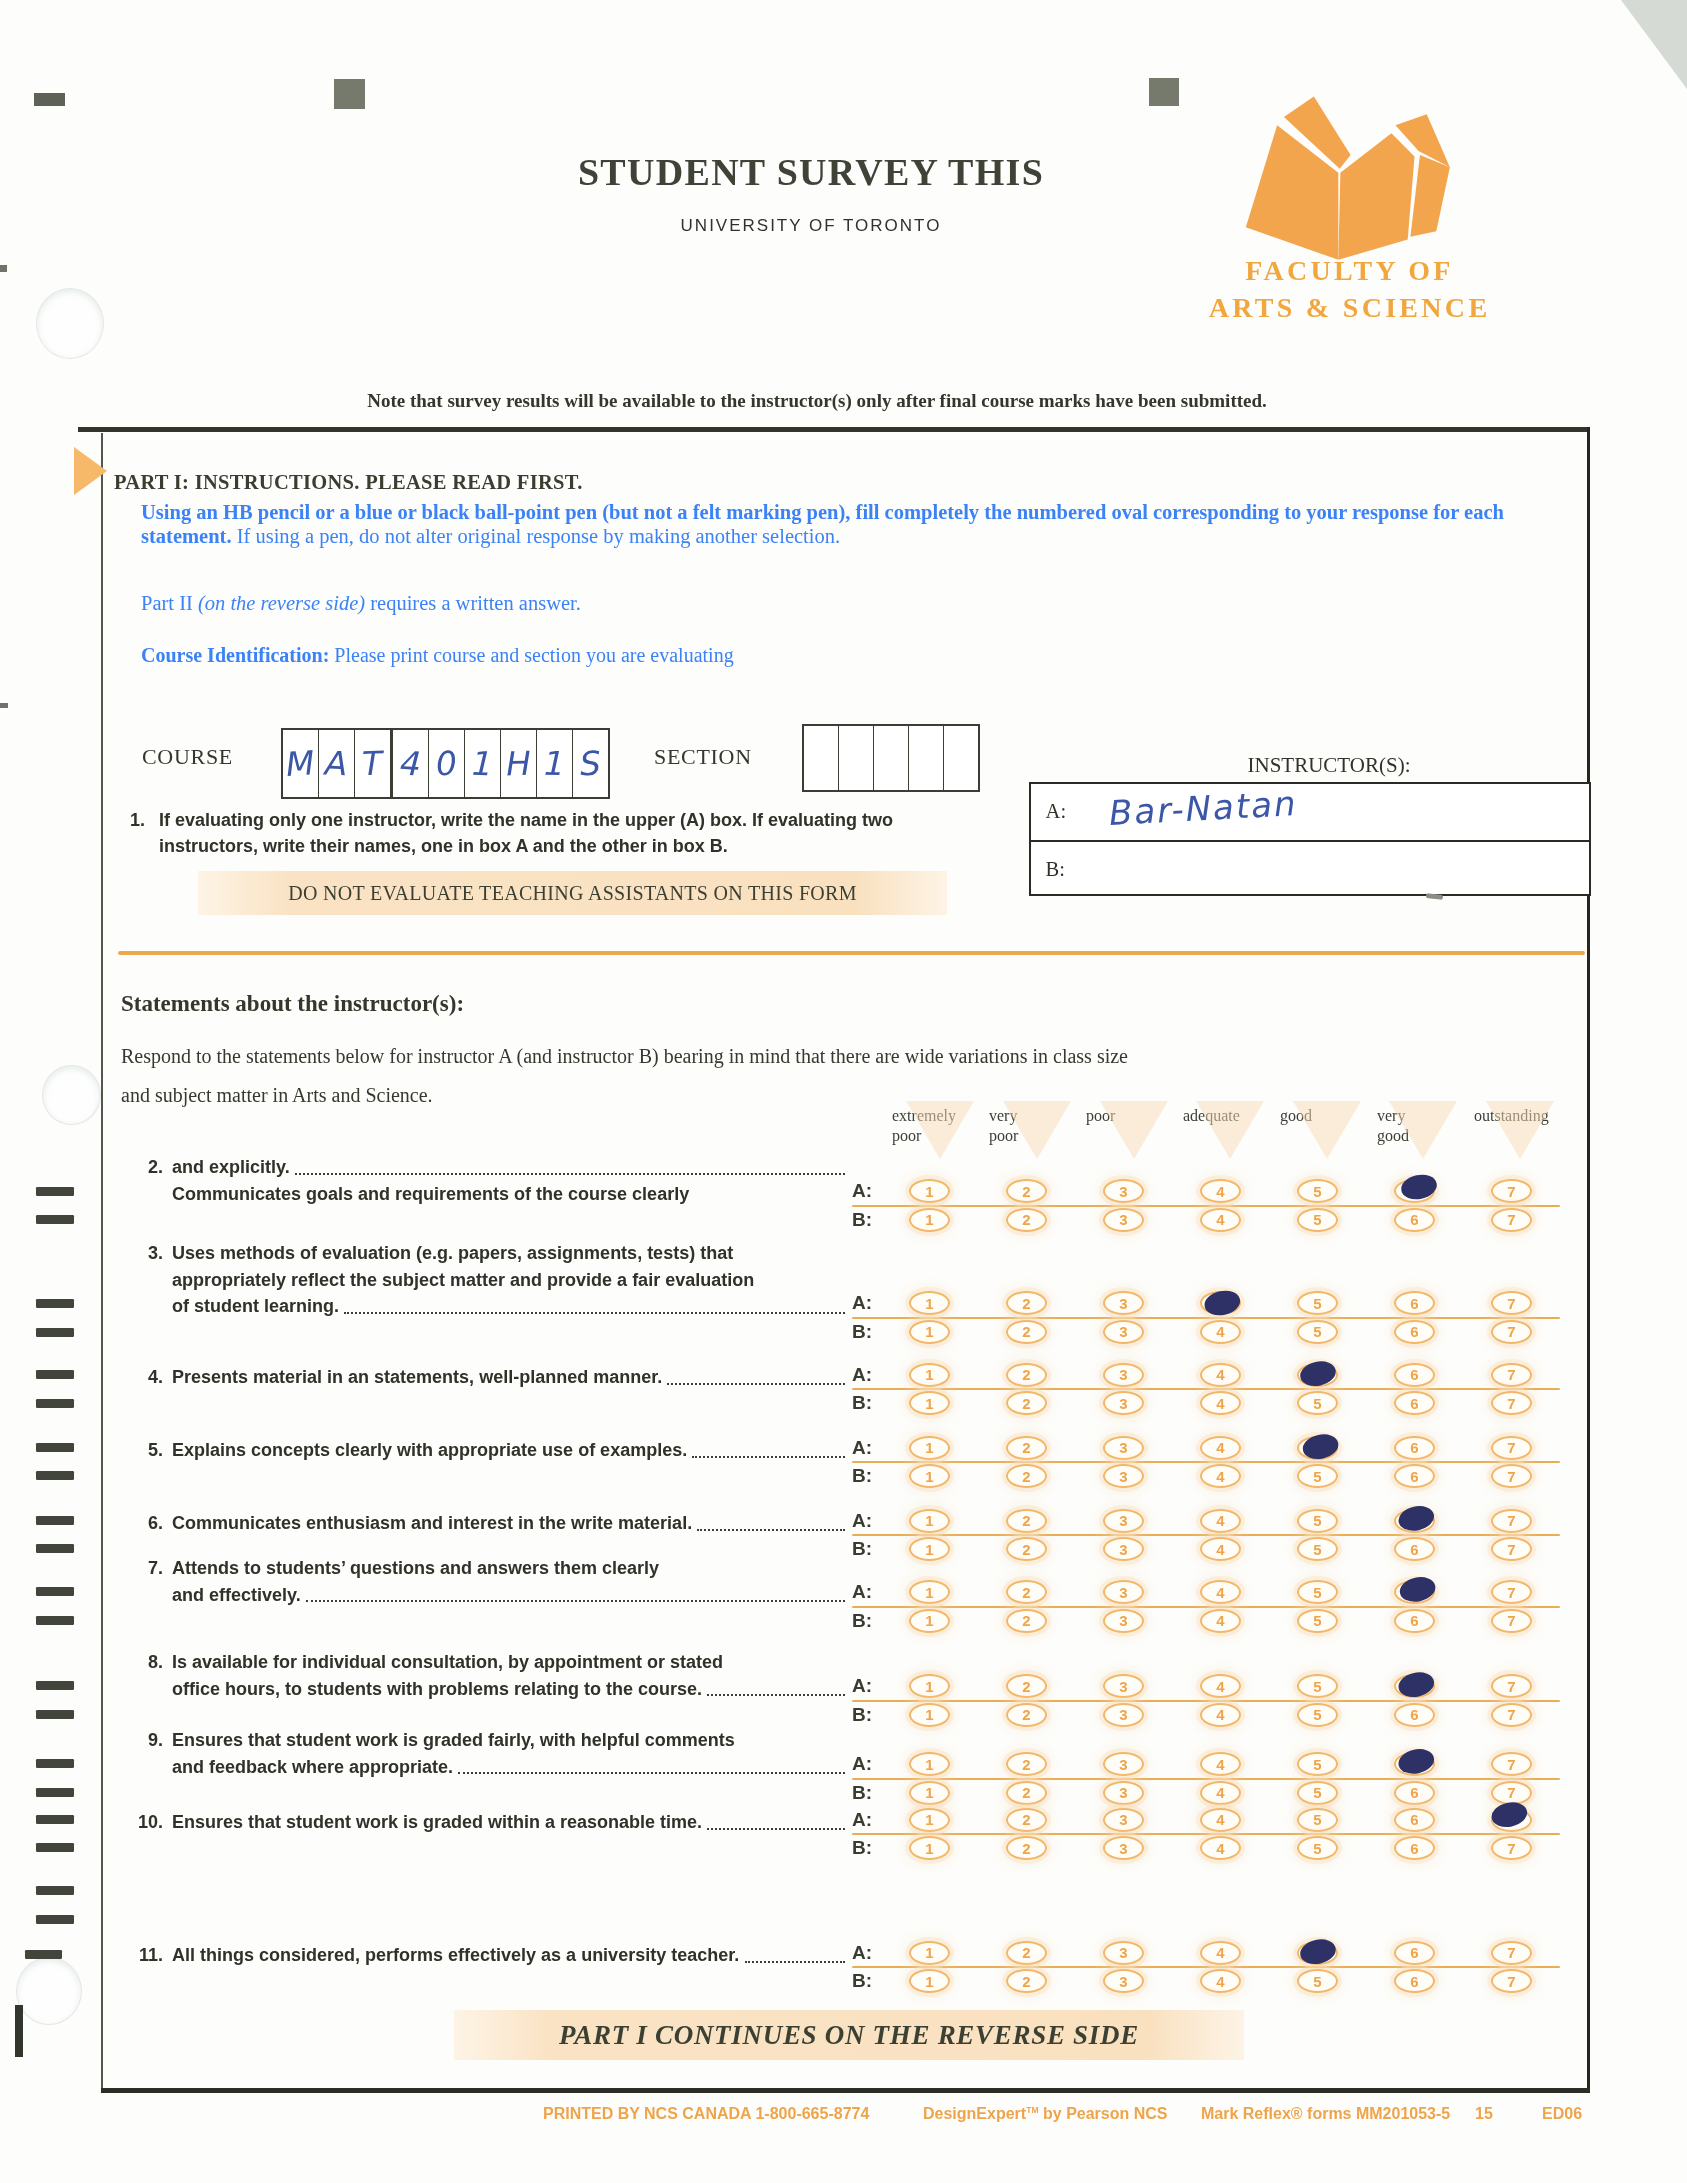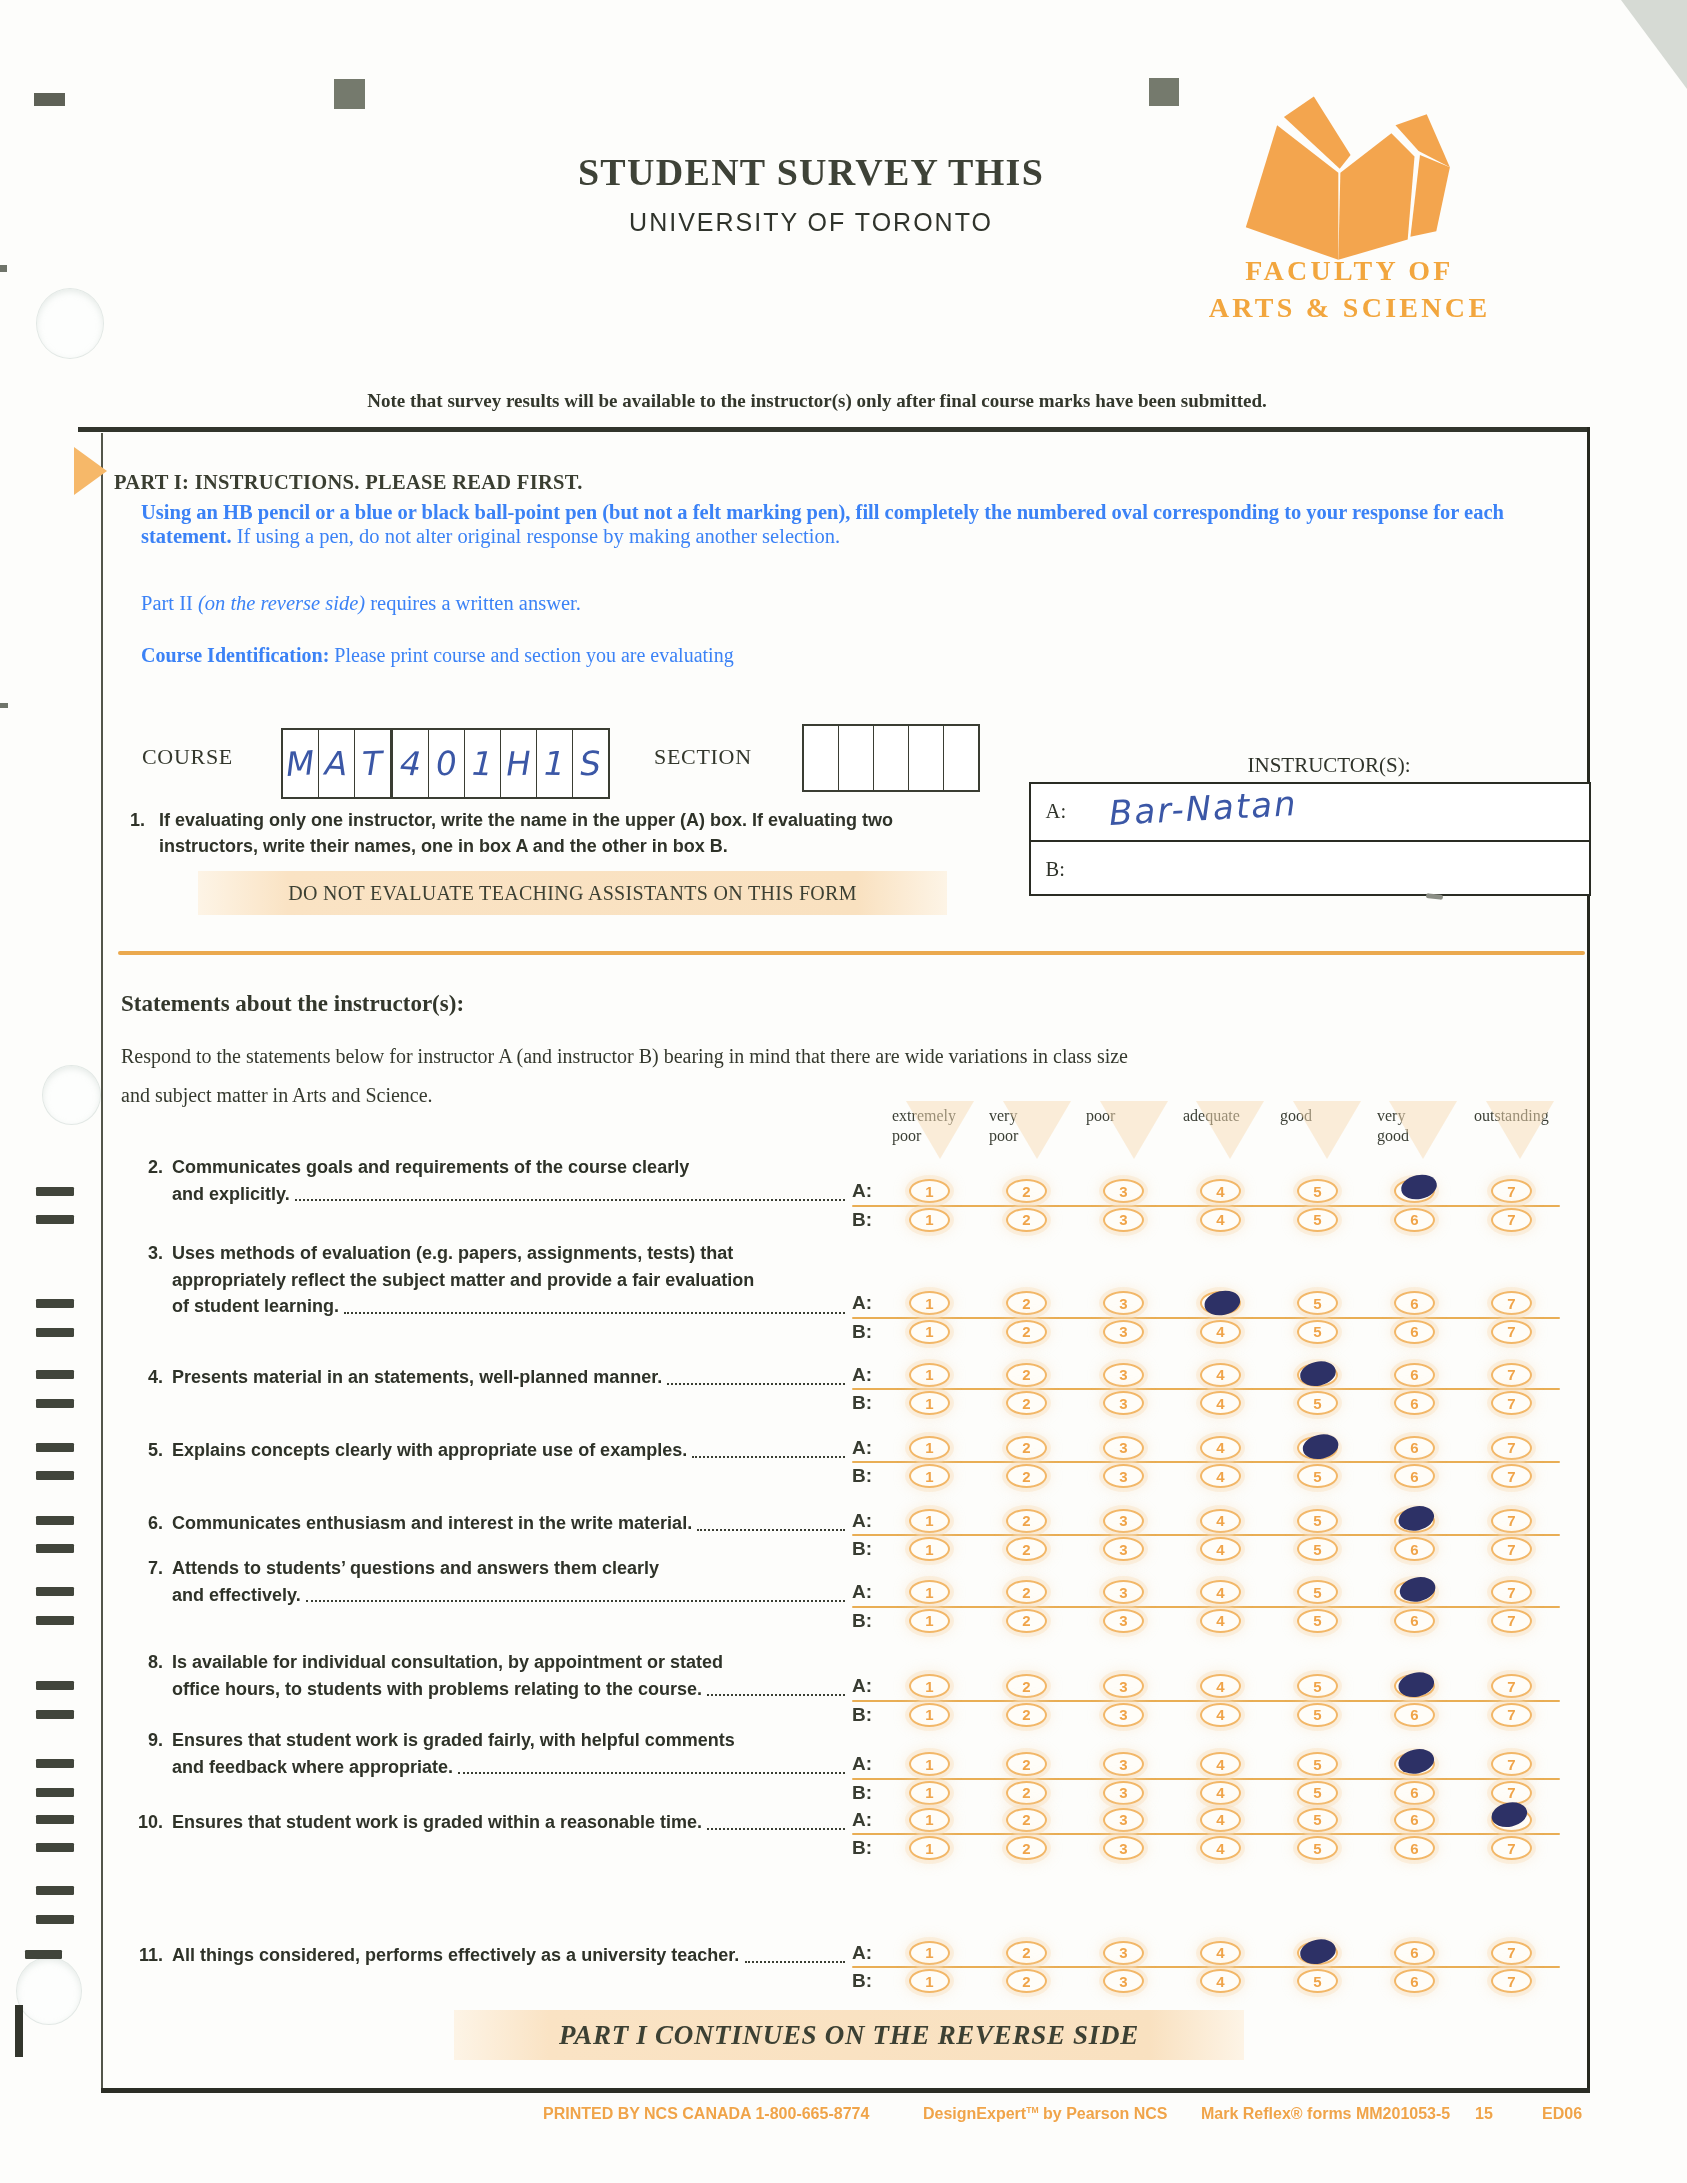--- a/index.html
+++ b/index.html
@@ -11,21 +11,21 @@
   .reg-dash{background:#5e6156;}
   .reg-sq{background:#757a6d;}
   .corner-tri{right:0;top:0;width:0;height:0;border-top:89px solid #d6dad4;border-left:66px solid transparent;}
   .punch{border-radius:50%;background:#fdfefd;border:1.3px solid #e2e8e5;box-shadow:inset 0 2.6px 6.6px rgba(190,200,196,.35);}
   .tmark{left:36px;width:38px;height:9.3px;background:#41453b;border-radius:1.3px;position:absolute;}
   .edge-dash{background:#6f746a;}
 
   
   .title-wrap{left:40px;top:150px;width:1542px;text-align:center;}
   .page-title{font-size:38px;font-weight:bold;letter-spacing:1.3px;color:#3e4237;}
-  .page-subtitle{font-family:"Liberation Sans",sans-serif;font-size:25px;letter-spacing:2px;color:#2f332b;margin-top:14px;}
+  .page-subtitle{font-family:"Liberation Sans",sans-serif;font-size:17px;letter-spacing:2px;color:#2f332b;margin-top:22px;}
   .faculty{width:357px;text-align:center;font-weight:bold;font-size:28px;letter-spacing:3.3px;color:#f2a63e;}
   .note-line{left:0;top:390px;width:1634px;text-align:center;font-size:19px;font-weight:bold;color:#33372c;}
 
   
   .rule-top{left:78px;top:427px;width:1512px;height:5.3px;background:#32352c;}
   .box-left{left:101px;top:433px;width:2px;height:1657px;background:#53564a;}
   .box-right{left:1587px;top:427px;width:3.3px;height:1666px;background:#26281f;}
   .rule-bottom{left:101px;top:2088px;width:1489px;height:5.3px;background:#2b2d25;}
   .orange-rule{left:118px;top:951px;width:1467px;height:4px;background:#eba94e;border-radius:2px;}
 
@@ -242,25 +242,25 @@
 <div class="abs wm-tri" style="left: 906px;"></div>
     <div class="abs wm-tri" style="left: 1003px;"></div>
     <div class="abs wm-tri" style="left: 1100px;"></div>
     <div class="abs wm-tri" style="left: 1196px;"></div>
     <div class="abs wm-tri" style="left: 1293px;"></div>
     <div class="abs wm-tri" style="left: 1389px;"></div>
     <div class="abs wm-tri" style="left: 1486px;"></div>
     <div class="qblock" style="top: 1154px;">
     <span class="qnum">2.</span>
     <div class="qtext">
-        <div class="qline">Communicates goals and requirements of the course clearly</div>
         <div class="qline last">
           <span>and explicitly.</span>
           <span class="leader"></span>
         </div>
+        <div class="qline">Communicates goals and requirements of the course clearly</div>
       </div>
     <div class="qrate" style="margin-top: 24px;">
       <div class="rrow row-a">
           <span class="rlabel">A:</span>
           <div class="ocell">
             <span class="oval">
               <span class="ovnum">1</span>
             </span>
           </div>
           <div class="ocell">

